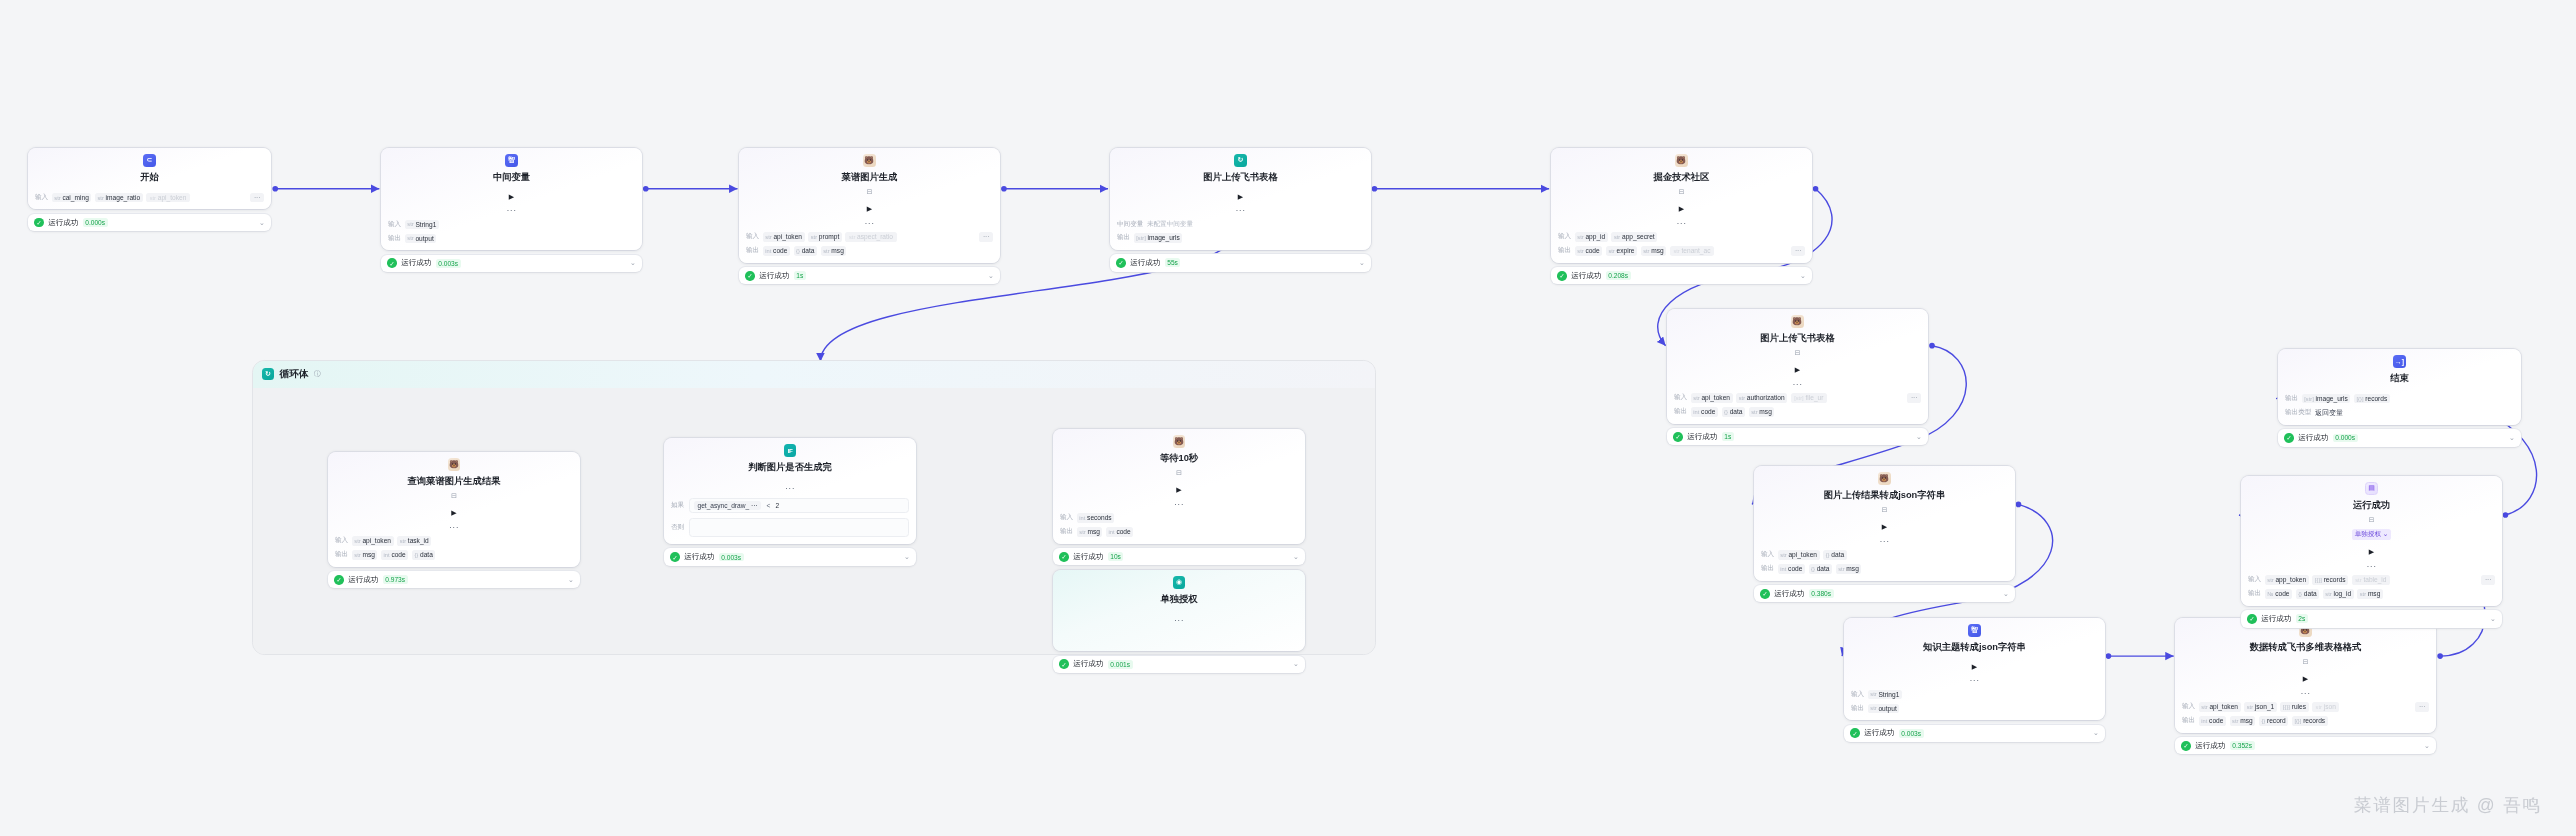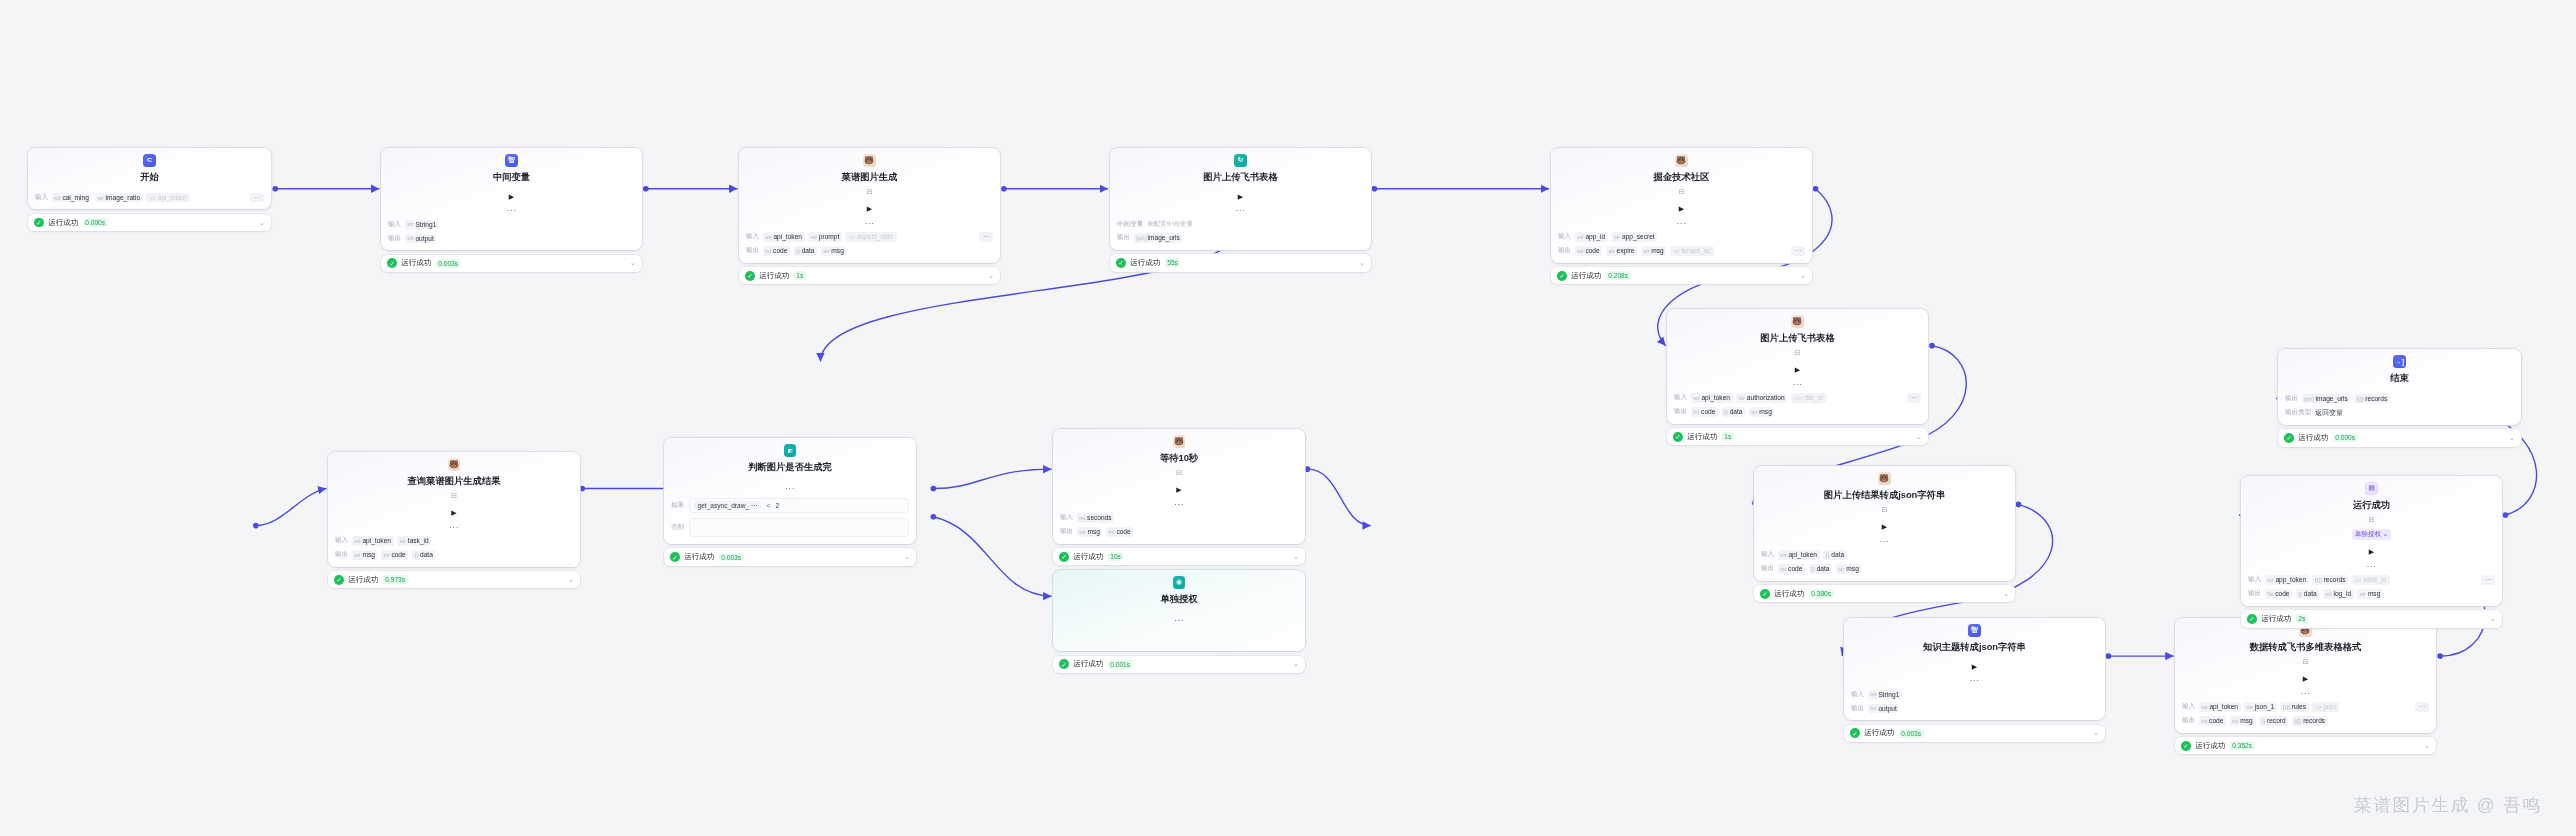--- a/index.html
+++ b/index.html
@@ -169,20 +169,28 @@
         <circle cx="1482" cy="532" r="3.2" fill="#4a4ae0"></circle>
         <circle cx="2058" cy="214" r="3.2" fill="#4a4ae0"></circle>
         <circle cx="2190" cy="392" r="3.2" fill="#4a4ae0"></circle>
         <circle cx="2288" cy="572" r="3.2" fill="#4a4ae0"></circle>
         <circle cx="2390" cy="744" r="3.2" fill="#4a4ae0"></circle>
         <circle cx="2766" cy="744" r="3.2" fill="#4a4ae0"></circle>
         <circle cx="2840" cy="584" r="3.2" fill="#4a4ae0"></circle>
       </g>
   </svg>
 
+  <div class="loop-container" id="loopbox" style="left: 252px; top: 360px; width: 1124px; height: 295px;">
+    <div class="loop-header">
+      <span class="icon-sq tealbg">↻</span>
+      <span class="loop-title">循环体</span>
+      <span class="mini-ico">ⓘ</span>
+    </div>
+    <div class="loop-body-area"></div>
+  </div>
 
   <div id="nodes-layer">
       <div class="node" style="left: 28px; top: 148px; width: 243px;">
         <div class="node-card">
           <div class="node-head">
             <span class="icon-sq blue">⊂</span>
             <span class="node-title">开始</span>
             <span class="head-spacer"></span>
           </div>
           <div class="io-row">

